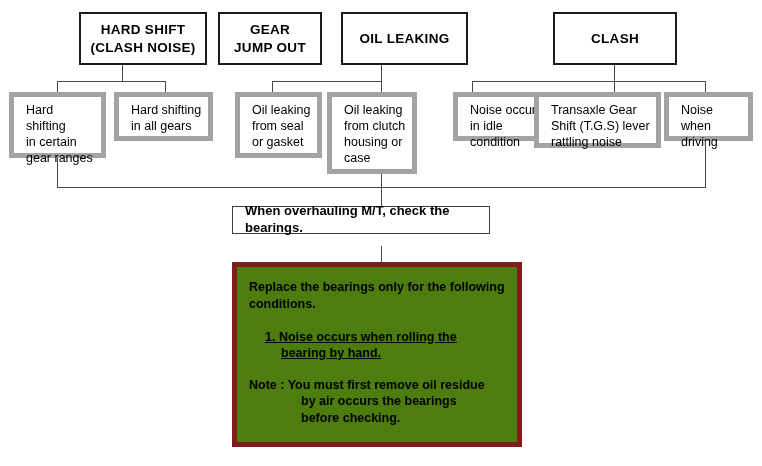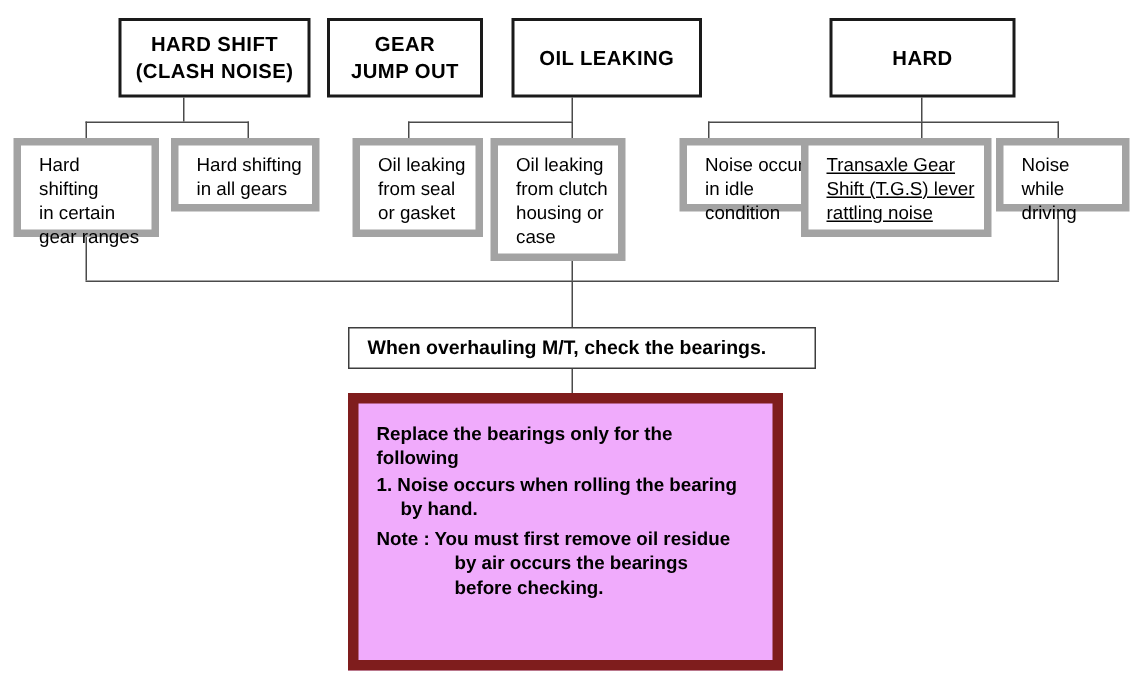--- a/index.html
+++ b/index.html
@@ -47,34 +47,35 @@
   }
   .action {
     border: 1px solid #3d3d3d;
     font-size: 13px;
     font-weight: bold;
     display: flex;
     align-items: center;
     padding-left: 12px;
   }
   .note-box {
-    border: 7px solid #7f1d1d;
-    background: #f0abfc;
+    border: 5px solid #7f1d1d;
+    background: #4d7c0f;
     font-size: 12.5px;
     padding: 12px 10px 10px 12px;
   }
   .note-box .lead {
     font-weight: bold;
     margin: 0 0 1px 0;
     line-height: 1.3;
   }
   .note-box ol {
-    margin: 0;
+    margin: 16px;
     padding: 0;
     list-style: none;
+    text-decoration: underline;
   }
   .note-box ol li {
     font-weight: bold;
     line-height: 1.3;
     padding-left: 16px;
     text-indent: -16px;
     margin-top: 1px;
   }
   .note-box .note {
     font-weight: bold;
@@ -102,21 +103,21 @@
 <div id="canvas">
 
   <div class="box cat" style="left:59px;  top:12px;  width:128px; height:53px;margin-left:20px;">HARD SHIFT
 (CLASH NOISE)</div>
 
   <div class="box cat" style="left:218px; top:12px; width:104px; height:53px;">GEAR
 JUMP OUT</div>
 
   <div class="box cat" style="left:341px; top:12px; width:127px; height:53px;">OIL LEAKING</div>
 
-  <div class="box cat" style="left:553px; top:12px; width:124px; height:53px;">HARD</div>
+  <div class="box cat" style="left:553px; top:12px; width:124px; height:53px;">CLASH</div>
 
   <div class="ln vl" style="left:122px; top:65px;  height:16px;"></div>
   <div class="ln hl" style="left:57px;  top:81px;  width:109px;"></div>
   <div class="ln vl" style="left:57px;  top:81px;  height:11px;"></div>
   <div class="ln vl" style="left:165px; top:81px;  height:11px;"></div>
 
   <div class="ln vl" style="left:381px; top:65px;  height:16px;"></div>
   <div class="ln hl" style="left:272px; top:81px;  width:110px;"></div>
   <div class="ln vl" style="left:272px; top:81px;  height:11px;"></div>
   <div class="ln vl" style="left:381px; top:81px;  height:11px;"></div>
@@ -139,42 +140,43 @@
 or gasket</div>
 
   <div class="box sym" style="left:327px; top:92px; width:90px;  height:82px;">Oil leaking
 from clutch
 housing or
 case</div>
 
   <div class="box sym" style="left:421px; top:92px; width:106px; height:49px;margin-left:32px;">Noise occurs
 in idle condition</div>
 
-  <div class="box sym" style="left:534px; top:92px; width:127px; height:66px;text-decoration:underline;">Transaxle Gear
+  <div class="box sym" style="left:534px; top:92px; width:127px; height:56px;">Transaxle Gear
 Shift (T.G.S) lever
 rattling noise</div>
 
-  <div class="box sym" style="left:664px; top:92px; width:89px;  height:49px;">Noise while
+  <div class="box sym" style="left:664px; top:92px; width:89px;  height:49px;">Noise when
 driving</div>
 
   <div class="ln vl" style="left:57px;  top:158px; height:29px;"></div>
   <div class="ln vl" style="left:381px; top:174px; height:13px;"></div>
   <div class="ln vl" style="left:705px; top:141px; height:46px;"></div>
 
   <div class="ln hl" style="left:57px;  top:187px; width:649px;"></div>
 
   <div class="ln vl" style="left:381px; top:187px; height:31px;"></div>
 
-  <div class="box action" style="left:232px; top:218px; width:312px; height:28px;">When overhauling M/T, check the bearings.</div>
+  <div class="box action" style="left:232px; top:206px; width:258px; height:28px;">When overhauling M/T, check the bearings.</div>
 
   <div class="ln vl" style="left:381px; top:246px; height:16px;"></div>
 
   <div class="box note-box" style="left:232px; top:262px; width:290px; height:185px;">
 
     <p class="lead">Replace the bearings only for the following</p>
+    <p class="lead">conditions.</p>
 
     <ol>
       <li>1. Noise occurs when rolling the bearing
      by hand.</li>
     </ol>
 
     <div class="note">
       <span>Note :</span>
       <span>You must first remove oil residue</span>
       <span class="cont">by air occurs the bearings</span>

